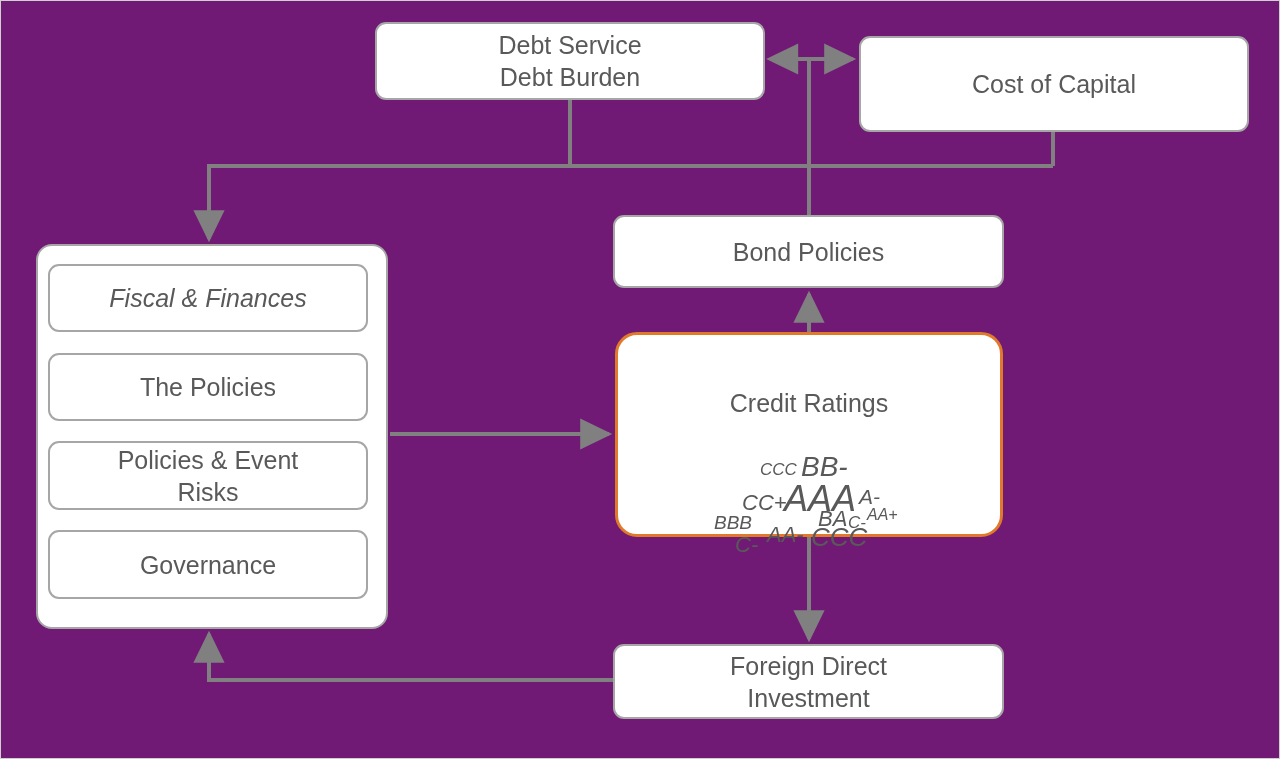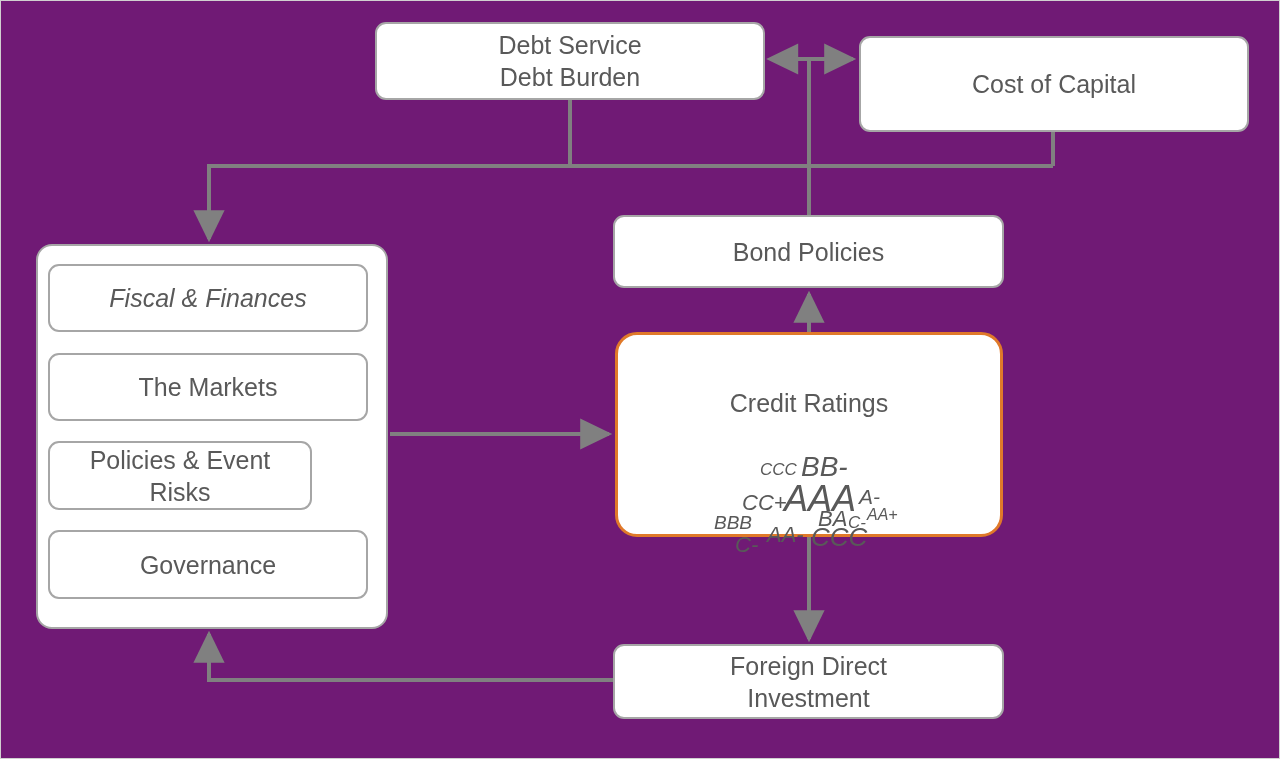--- a/index.html
+++ b/index.html
@@ -58,21 +58,21 @@
   }
   #node-debt-service  { left: 374px;  top: 21px;  width: 390px; height: 78px; }
   #node-cost-capital  { left: 858px;  top: 21px;  width: 390px; height: 96px; margin-top: 14px; }
   #node-bond-markets  { left: 612px;  top: 214px; width: 391px; height: 73px; }
   #node-credit-ratings{ left: 614px;  top: 331px; width: 388px; height: 205px; }
   #node-fdi           { left: 612px;  top: 643px; width: 391px; height: 75px; }
 
   #group-domestic     { left: 35px;   top: 243px; width: 352px; height: 385px; }
   #node-fiscal        { left: 47px;   top: 263px; width: 320px; height: 68px; font-style: italic; }
   #node-economy       { left: 47px;   top: 352px; width: 320px; height: 68px; }
-  #node-policies      { left: 47px;   top: 440px; width: 264px; height: 69px; }
+  #node-policies      { left: 47px;   top: 440px; width: 320px; height: 69px; }
   #node-governance    { left: 47px;   top: 529px; width: 320px; height: 69px; }
 
   .cr-title {
     margin-top: 20px;
     text-align: center;
     color: #595959;
     font-size: 25px;
   }
   .cloud {
     position: relative;
@@ -152,20 +152,20 @@
     <div class="cloud" id="rating-cloud"><span style="left: 142px; top: 2px; font-size: 17px;">CCC</span><span style="left: 183px; top: -6px; font-size: 28px;">BB-</span><span style="left: 166px; top: 22px; font-size: 36px;">AAA</span><span style="left: 124px; top: 33px; font-size: 22px;">CC+</span><span style="left: 241px; top: 27px; font-size: 21px;">A-</span><span style="left: 200px; top: 49px; font-size: 22px;">BA</span><span style="left: 230px; top: 55px; font-size: 17px;">C-</span><span style="left: 249px; top: 48px; font-size: 16px;">AA+</span><span style="left: 96px; top: 54px; font-size: 19px;">BBB</span><span style="left: 149px; top: 65px; font-size: 22px;">AA-</span><span style="left: 193px; top: 65px; font-size: 26px;">CCC</span><span style="left: 117px; top: 75px; font-size: 22px;">C-</span></div>
   </div>
 
   <div class="node" id="node-fdi">Foreign Direct
 Investment</div>
 
   <div class="group-shell" id="group-domestic"></div>
 
   <div class="node" id="node-fiscal">Fiscal &amp; Finances</div>
 
-  <div class="node" id="node-economy">The Markets</div>
+  <div class="node" id="node-economy">The Policies</div>
 
   <div class="node" id="node-policies">Policies &amp; Event
 Risks</div>
 
   <div class="node" id="node-governance">Governance</div>
 
 </div>
 
 </body></html>

